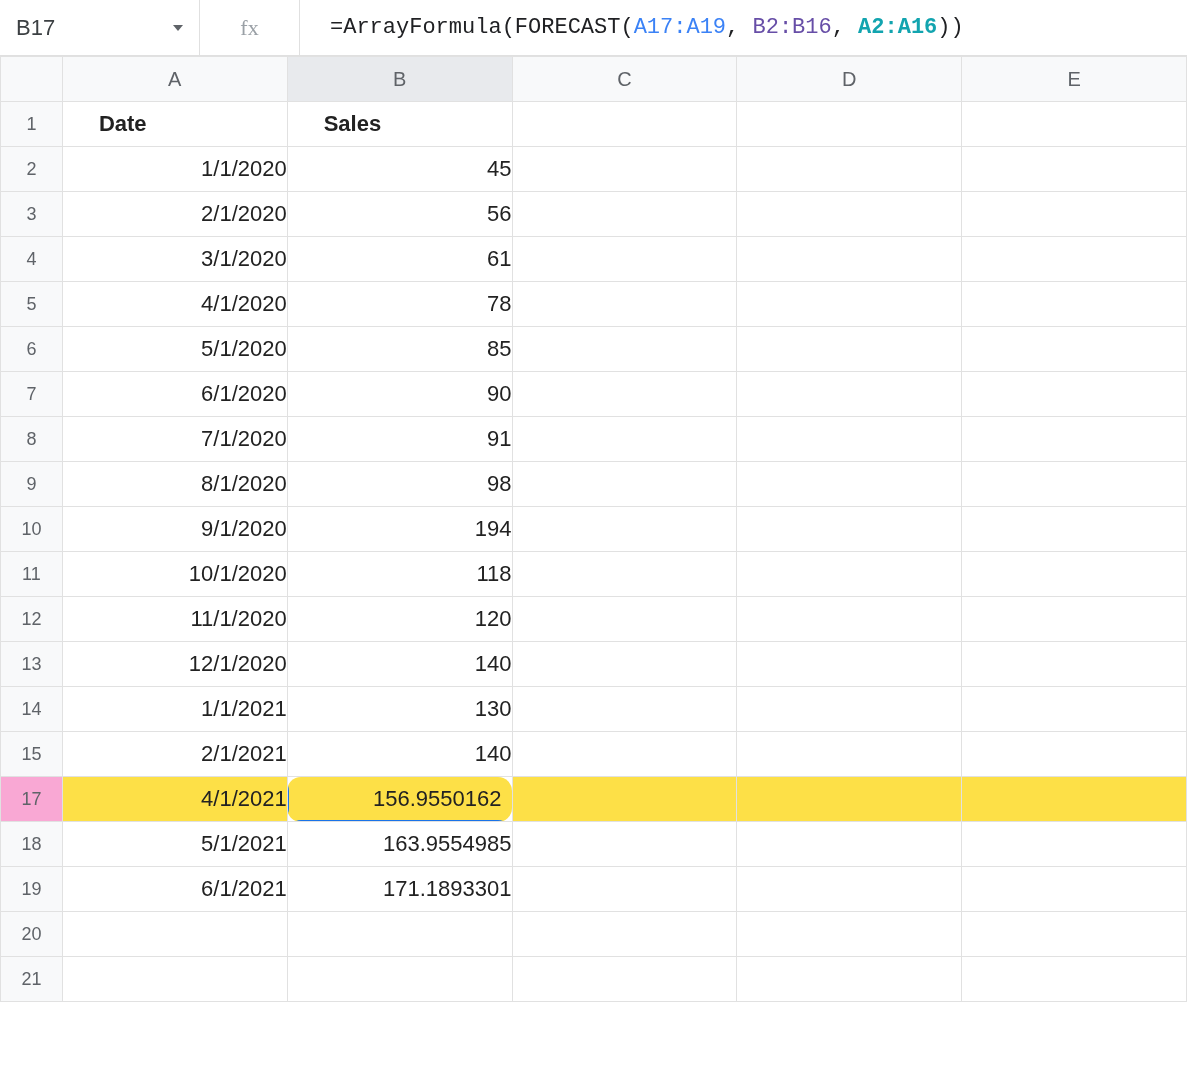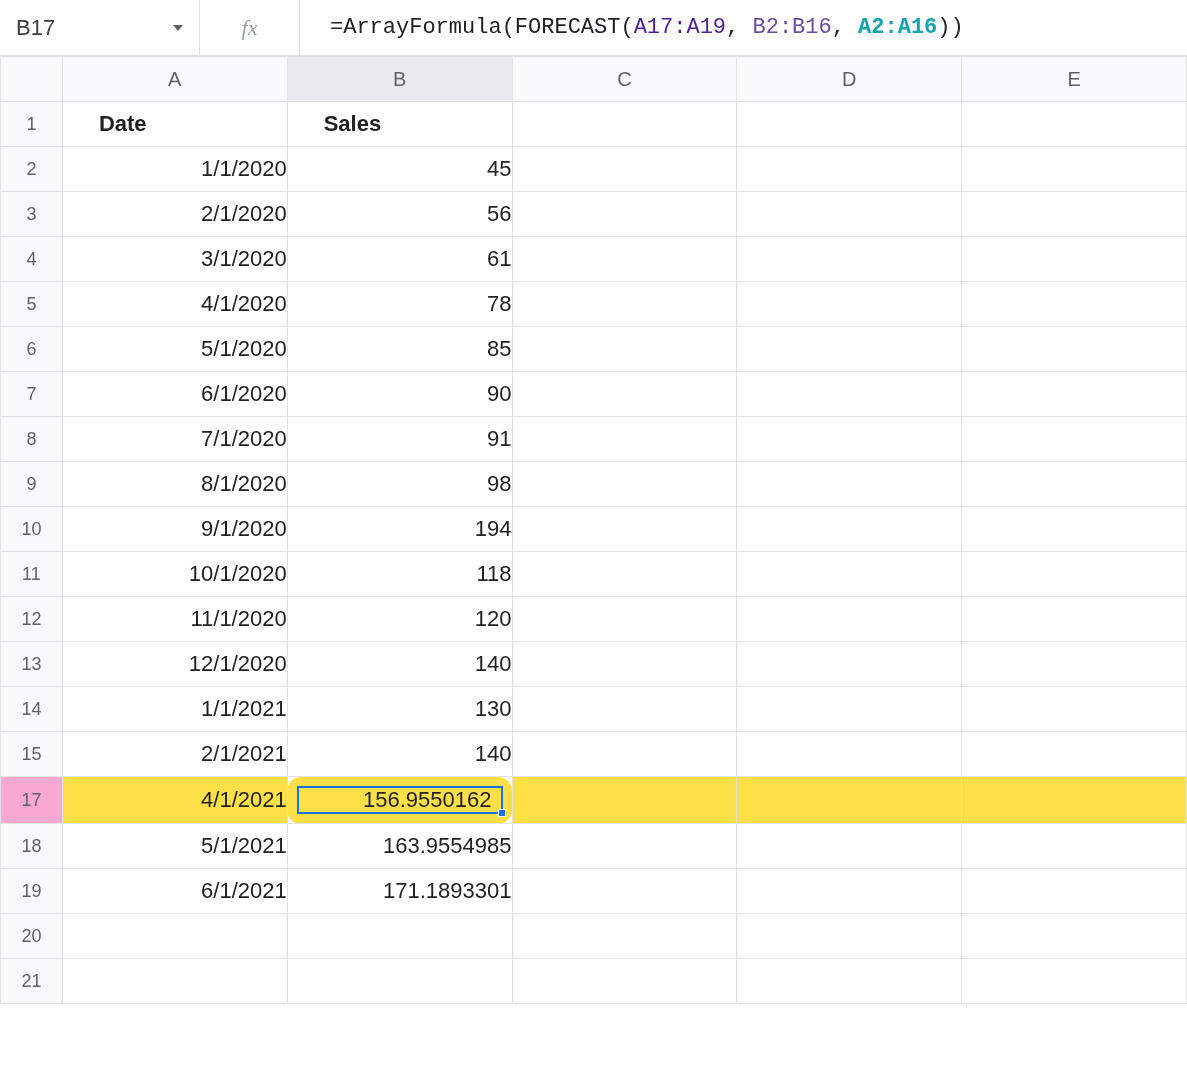--- a/index.html
+++ b/index.html
@@ -36,35 +36,34 @@
     border-right: 5px solid transparent;
     border-top: 6px solid #5f6368;
   }
   .fx-box {
     width: 100px;
     display: flex;
     align-items: center;
     justify-content: center;
     border-right: 1px solid #e0e0e0;
     color: #9aa0a6;
-    font-style: italic;
     font-family: "Georgia", serif;
     font-size: 22px;
   }
   .formula-input {
     flex: 1;
     display: flex;
     align-items: center;
     padding: 0 30px;
     font-size: 22px;
     font-family: Consolas, "Courier New", monospace;
     color: #202124;
     white-space: pre;
   }
-  .tok-orange { color: #4c1d95; text-align: center; }
+  .tok-orange { color: #3b82f6; text-align: center; }
   .tok-purple { color: #674EA7; }
   .tok-teal   { color: #12A4AF; font-weight: bold; }
 
   .sheet-area {
     display: flex;
     width: 100%;
   }
   table.grid {
     border-collapse: collapse;
     table-layout: fixed;
@@ -294,21 +293,21 @@
           <th class="row-head">15</th>
           <td class="cell right">2/1/2021</td>
           <td class="cell right">140</td>
           <td class="cell right"></td>
           <td class="cell right"></td>
           <td class="cell right"></td>
         </tr>
         <tr class="hrow">
           <th class="row-head">17</th>
           <td class="cell right">4/1/2021</td>
-          <td class="cell right" style="padding: 10px; border-radius: 14px;">
+          <td class="cell right" style="padding: 0px; border-radius: 14px;">
             <div class="selected-wrap" style="padding: 0px 10px;">156.9550162<div class="selected-border"></div><div class="fill-handle"></div></div>
           </td>
           <td class="cell right"></td>
           <td class="cell right"></td>
           <td class="cell right"></td>
         </tr>
         <tr>
           <th class="row-head">18</th>
           <td class="cell right">5/1/2021</td>
           <td class="cell right">163.9554985</td>

